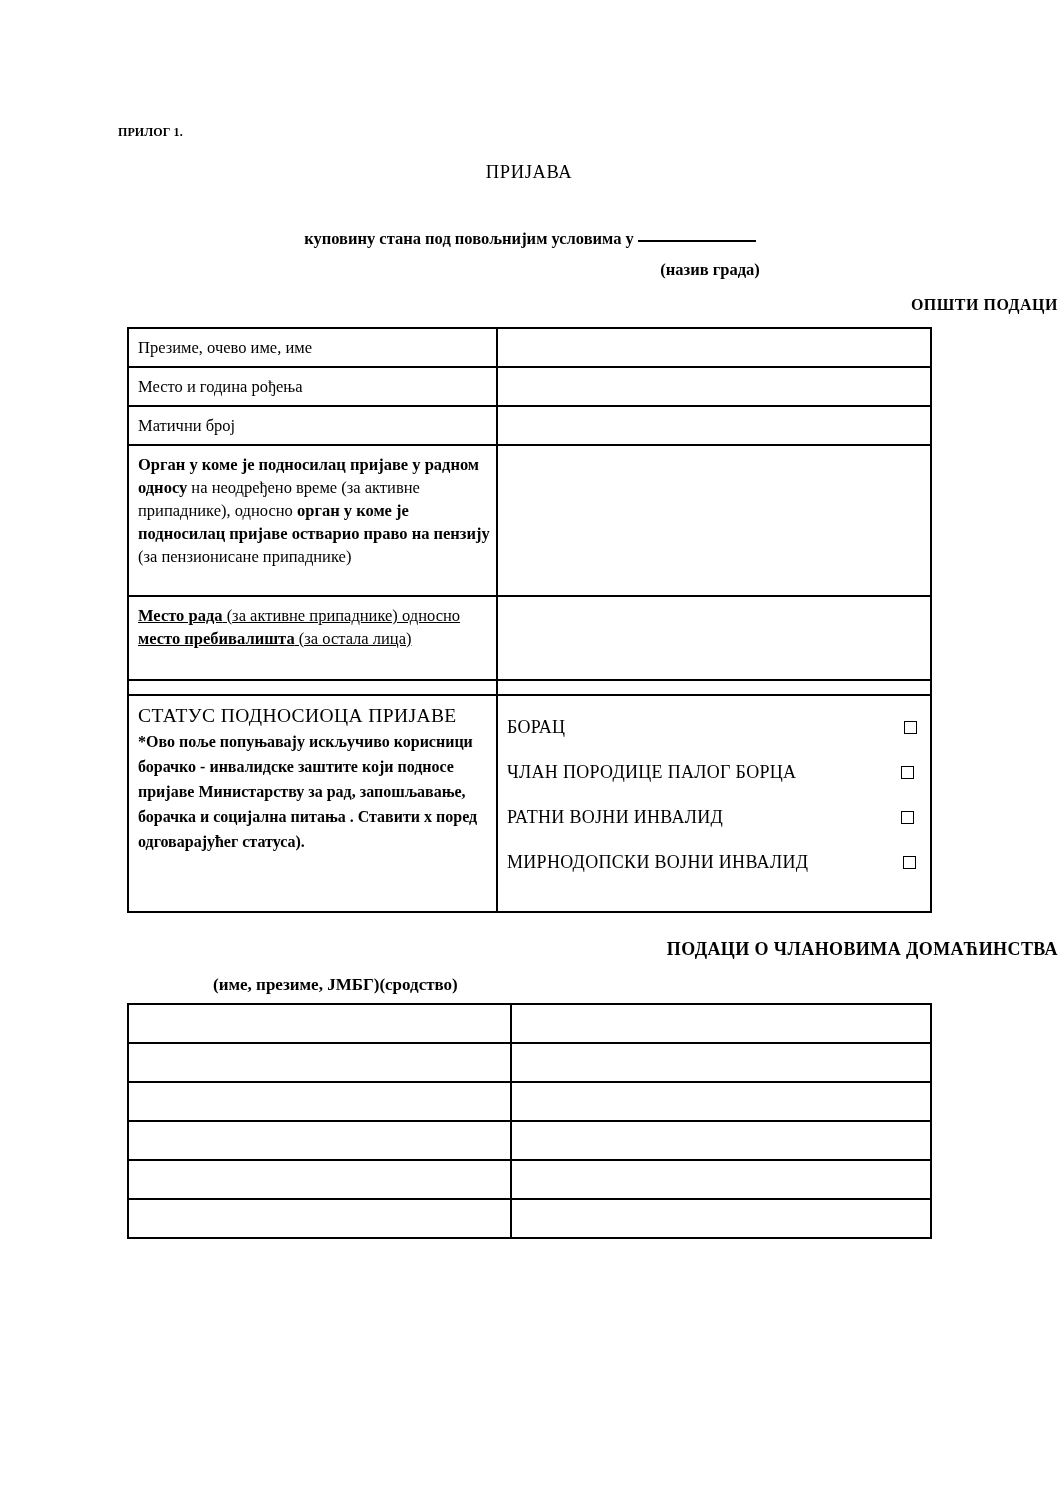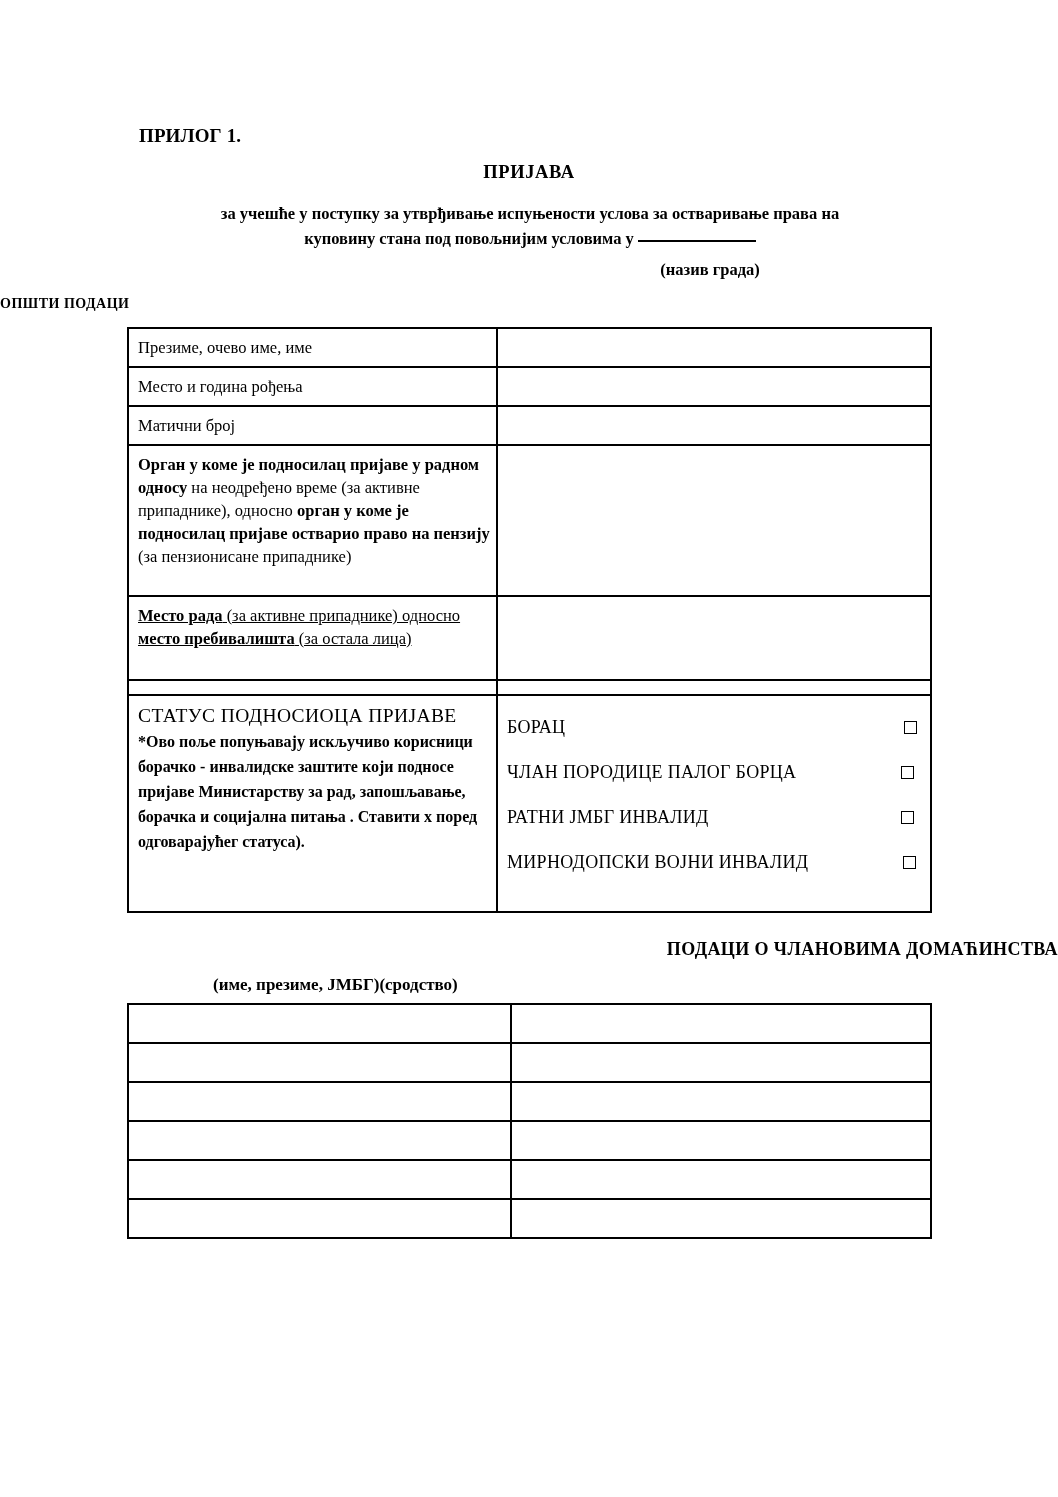--- a/index.html
+++ b/index.html
@@ -23,35 +23,34 @@
     width: 1058px;
     height: 1497px;
     background: #ffffff;
   }
 
   
   .attachment-label {
     position: absolute;
     left: 118px;
     top: 125px;
-    font-size: 19px;
+    font-size: 12px;
     font-weight: 700;
     letter-spacing: 0.1px;
     white-space: nowrap;
-    margin-left: 21px;
   }
 
   .doc-title {
     position: absolute;
     left: 0;
     top: 162px;
     width: 1058px;
     text-align: center;
     font-size: 18.5px;
-    font-weight: 700;
+    font-weight: 400;
     letter-spacing: 0.6px;
   }
 
   .doc-subtitle {
     position: absolute;
     left: 150px;
     top: 201px;
     width: 760px;
     text-align: center;
     font-size: 16.5px;
@@ -74,22 +73,22 @@
     text-align: center;
     font-size: 16.5px;
     font-weight: 700;
   }
 
   .section-heading-general {
     position: absolute;
     left: 0;
     top: 296px;
     width: 1058px;
-    text-align: left;
-    font-size: 14px;
+    text-align: right;
+    font-size: 16px;
     font-weight: 700;
     letter-spacing: 0.5px;
   }
 
   
   .table-general {
     position: absolute;
     left: 127px;
     top: 327px;
     width: 803px;
@@ -209,21 +208,20 @@
 </head>
 <body>
 
 <div class="page">
 
   <div class="attachment-label">ПРИЛОГ 1.</div>
 
   <div class="doc-title">ПРИЈАВА</div>
 
   <div class="doc-subtitle">
-    <span>за учешће у поступку за утврђивање испуњености услова за остваривање права на</span>
     <br>
     <span>куповину стана  под повољнијим условима у</span><span class="blank-line"></span>
   </div>
 
   <div class="city-note">(назив града)</div>
 
   <div class="section-heading-general">ОПШТИ ПОДАЦИ</div>
 
   <table class="table-general">
     <colgroup>
@@ -289,21 +287,21 @@
               <span class="checkbox"></span>
             </div>
 
             <div class="option-row opt-1">
               <span class="option-label">ЧЛАН ПОРОДИЦЕ ПАЛОГ БОРЦА</span>
               <span class="option-spacer"></span>
               <span class="checkbox"></span>
             </div>
 
             <div class="option-row opt-2">
-              <span class="option-label">РАТНИ ЈМБГ ИНВАЛИД</span>
+              <span class="option-label">РАТНИ ВОЈНИ ИНВАЛИД</span>
               <span class="option-spacer"></span>
               <span class="checkbox"></span>
             </div>
 
             <div class="option-row opt-3">
               <span class="option-label">МИРНОДОПСКИ ВОЈНИ ИНВАЛИД</span>
               <span class="option-spacer"></span>
               <span class="checkbox"></span>
             </div>
 

